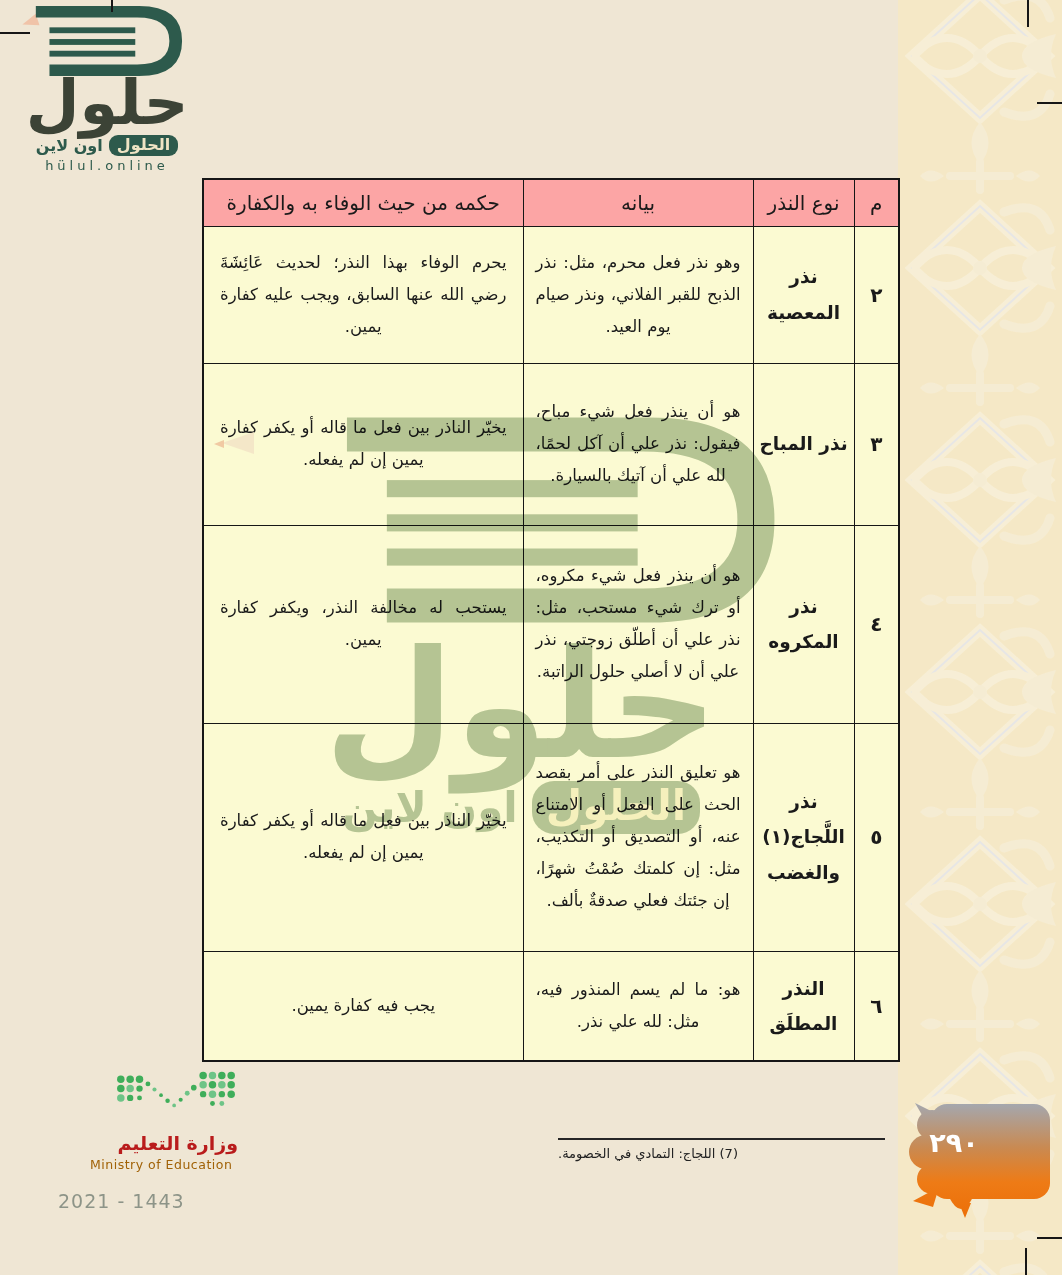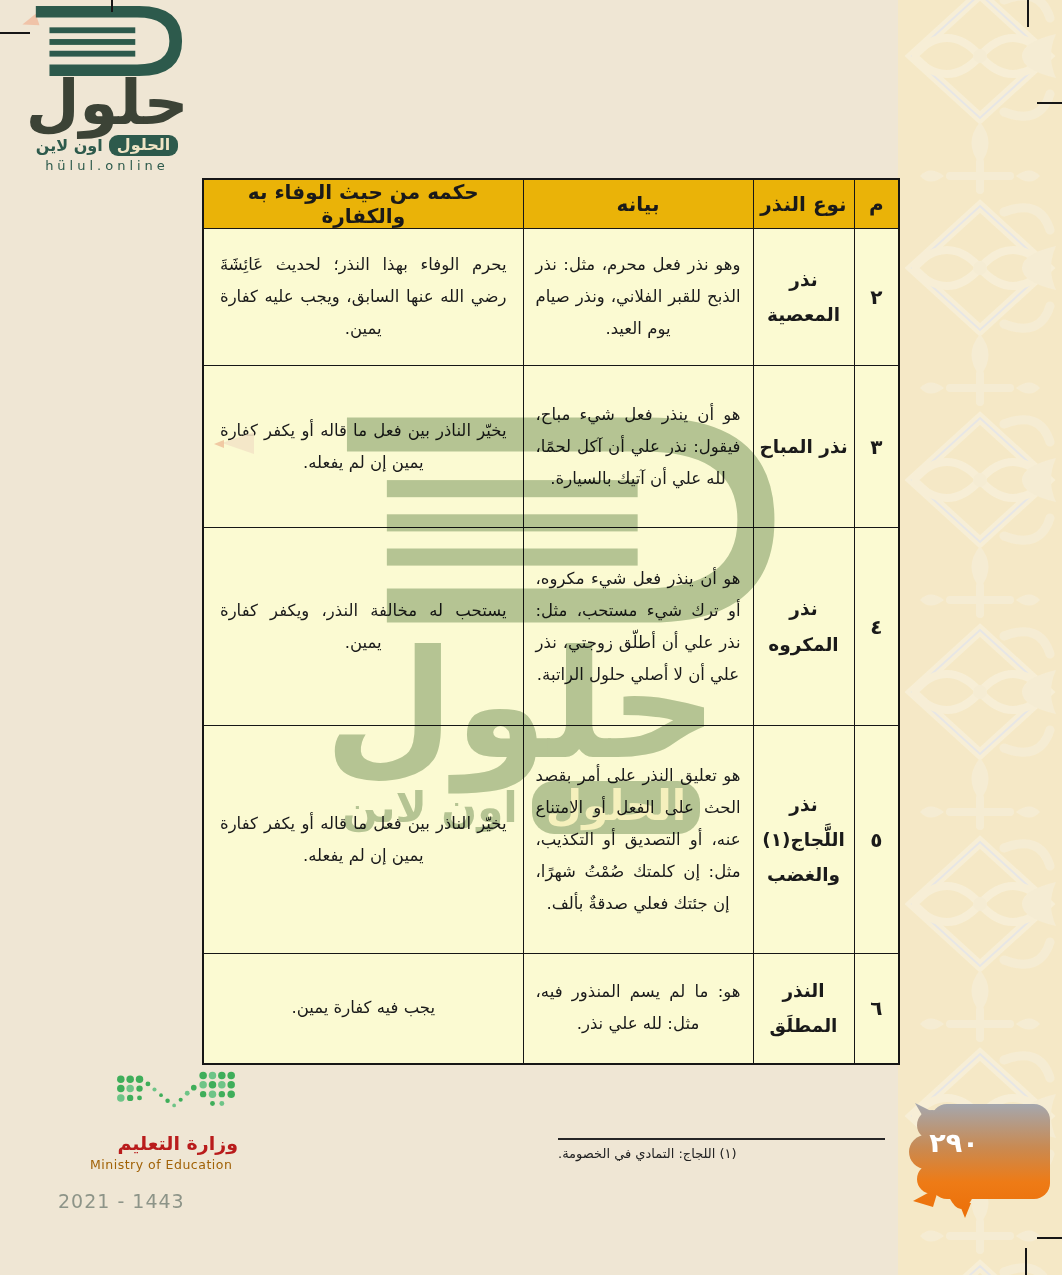--- a/index.html
+++ b/index.html
@@ -44,21 +44,21 @@
                border-right:32px solid #F3E4C6; border-top:11px solid transparent;
                border-bottom:11px solid transparent; opacity:.9; }
   .pencil-wm-tip { position:absolute; left:214px; top:440px; width:0; height:0; z-index:2;
                border-right:10px solid #EFC49D; border-top:4px solid transparent;
                border-bottom:4px solid transparent; opacity:.9; }
   
   table.vows { position:absolute; left:202px; top:178px; width:696px; z-index:1;
                direction:rtl; border-collapse:collapse; border:2.5px solid #161616;
                table-layout:fixed; }
   table.vows th, table.vows td { border:1.5px solid #161616; vertical-align:middle; }
-  table.vows th { background:#eab308; font-size:20px; font-weight:bold; height:47px; }
+  table.vows th { background:#fca5a5; font-size:20px; font-weight:normal; height:47px; }
   table.vows td { background:#FBFAD2; }
   td.num  { font-size:20px; font-weight:bold; text-align:center; }
   td.type { font-size:18.5px; font-weight:bold; text-align:center; padding:16px 4px; line-height:1.9; }
   td.desc, td.ruling { font-size:16.5px; line-height:32px; text-align:justify;
                        text-align-last:center; padding:0 12px; }
   td.ruling { padding:16px 16px; }
   tr.h2{height:137px} tr.h3{height:162px} tr.h4{height:198px} tr.h5{height:228px} tr.h6{height:110px}
   
   .footnote-line { position:absolute; left:558px; top:1138px; width:327px; height:2px;
                    background:#262626; z-index:2; }
@@ -190,21 +190,21 @@
     <rect x="26" y="50" width="88" height="6" fill="currentColor"></rect>
   </svg>
   <div class="wm-name">حلول</div>
   <div class="wm-tagline">
     <span class="chip">الحلول</span>
     <span>اون لاين</span>
   </div>
 </div>
 
 <div class="footnote-line"></div>
-<div class="footnote">(١) اللجاج: التمادي في الخصومة.</div>
+<div class="footnote">(7) اللجاج: التمادي في الخصومة.</div>
 
 <div class="ministry">
   <svg class="dots" width="126" height="58" viewBox="0 0 130 62">
     <g fill="#3FAE5A">
       <circle cx="6" cy="12" r="4"></circle>
         <circle cx="16" cy="12" r="4"></circle>
         <circle cx="26" cy="12" r="4"></circle>
       <circle cx="6" cy="22" r="4"></circle>
         <circle cx="16" cy="22" r="4" fill="#6EC487"></circle>
         <circle cx="26" cy="22" r="3.4"></circle>

